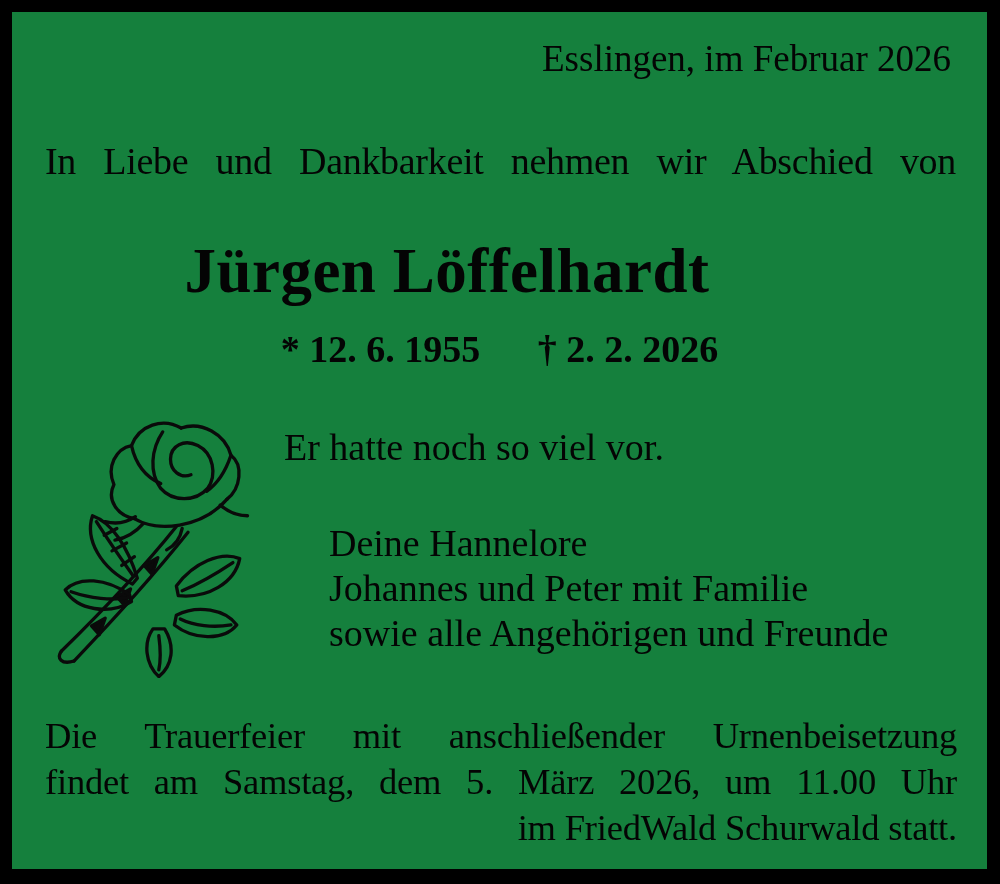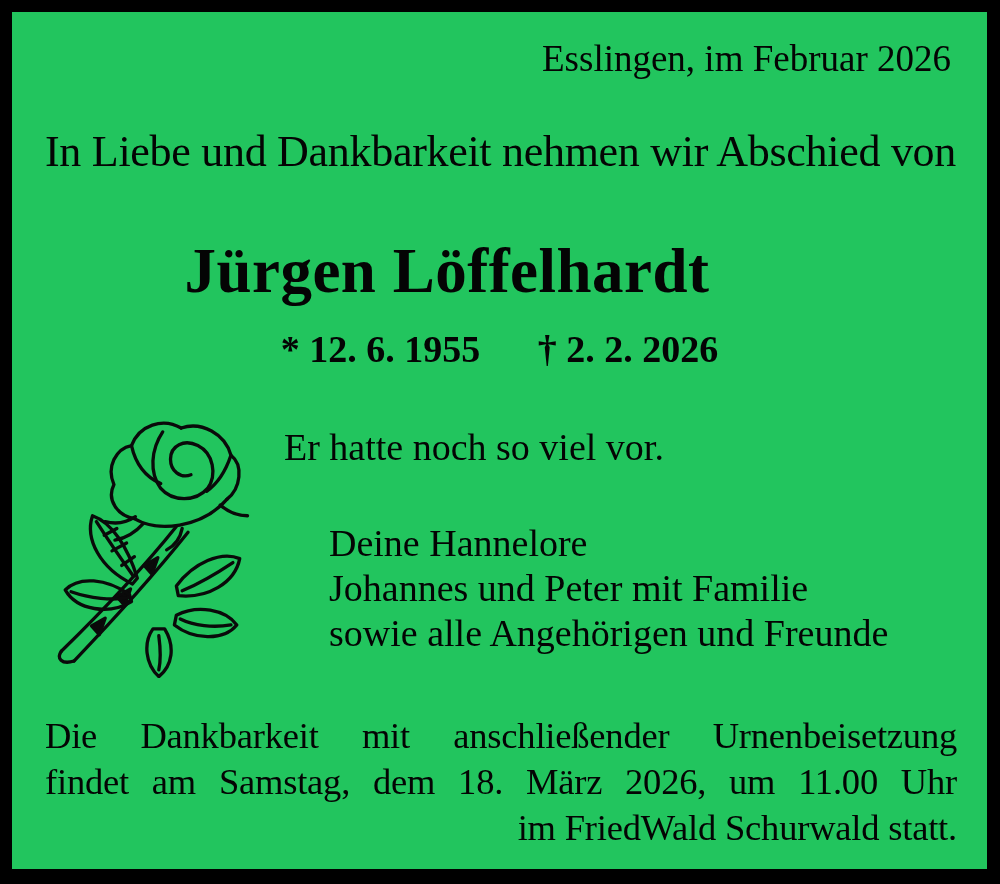--- a/index.html
+++ b/index.html
@@ -3,25 +3,25 @@
 <meta charset="utf-8">
 <style>
   html,body{margin:0;padding:0;}
   body{
     width:1000px;height:884px;position:relative;background:#000;
     font-family:"Liberation Serif", serif;color:#040404;
     -webkit-font-smoothing:antialiased;
   }
   .page{
     position:absolute;left:12px;top:12px;width:975px;height:857px;
-    background:#22c55e;overflow:hidden;
+    background:#15803d;overflow:hidden;
   }
   .abs{position:absolute;line-height:1.12;}
   .dateline{top:26px;right:36px;font-size:37px;}
-  .intro{left:33px;top:115px;width:911px;font-size:44px;
+  .intro{left:33px;top:128px;width:911px;font-size:38px;
          text-align:justify;text-align-last:justify;letter-spacing:-0.3px;}
   .deceased-name{left:0;top:224px;width:870px;text-align:center;
          font-size:63px;font-weight:bold;letter-spacing:0.5px;}
   .dates{left:0;top:316px;width:975px;text-align:center;font-size:38px;font-weight:bold;}
   .dates .death{margin-left:48px;}
   .motto{left:272px;top:414px;font-size:38px;}
   .mourners{left:317px;top:509px;font-size:38px;line-height:45px;}
   .mourners span{display:block;}
   .funeral{left:33px;top:701px;width:912px;font-size:36.5px;line-height:46px;letter-spacing:-0.2px;}
   .funeral .jline{display:block;text-align:justify;text-align-last:justify;}
@@ -90,18 +90,18 @@
 
   <div class="abs motto">Er hatte noch so viel vor.</div>
 
   <div class="abs mourners">
     <span>Deine Hannelore</span>
     <span>Johannes und Peter mit Familie</span>
     <span>sowie alle Angehörigen und Freunde</span>
   </div>
 
   <div class="abs funeral">
-    <span class="jline">Die Dankbarkeit mit anschließender Urnenbeisetzung</span>
-    <span class="jline">findet am Samstag, dem 18. März 2026, um 11.00 Uhr</span>
+    <span class="jline">Die Trauerfeier mit anschließender Urnenbeisetzung</span>
+    <span class="jline">findet am Samstag, dem 5. März 2026, um 11.00 Uhr</span>
     <span class="lline">im FriedWald Schurwald statt.</span>
   </div>
 
 </div>
 
 </body></html>

